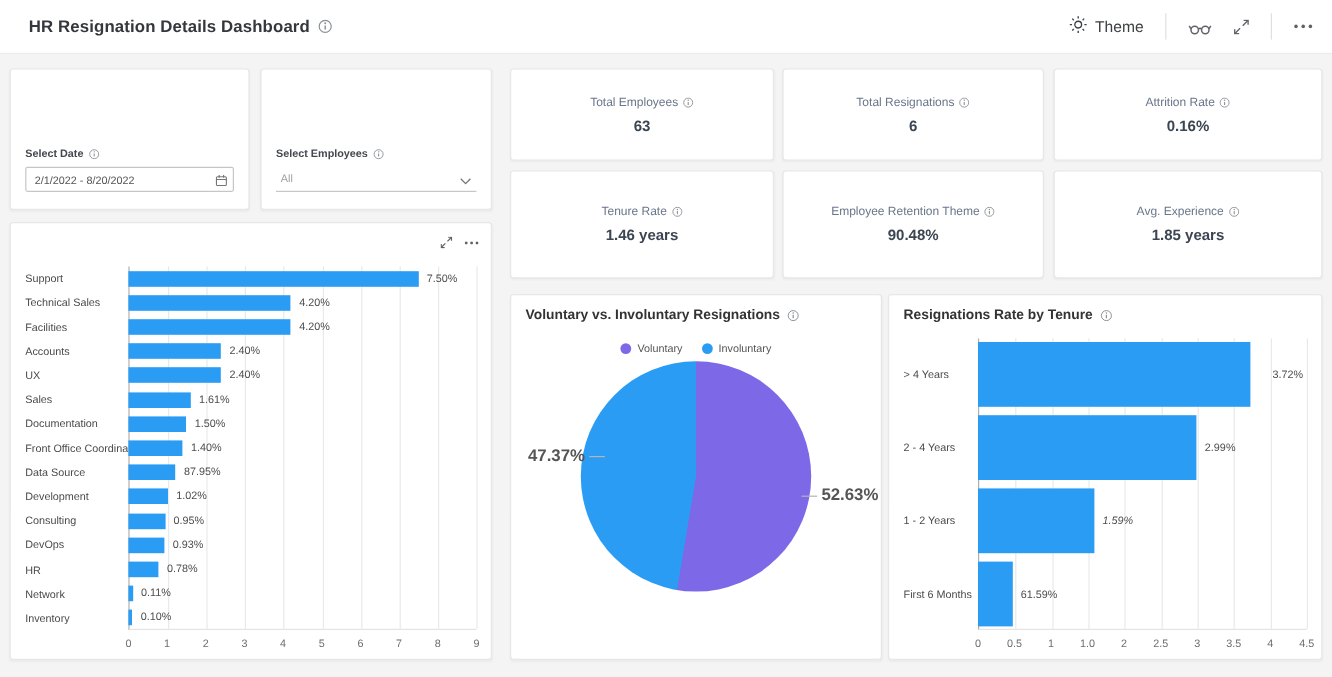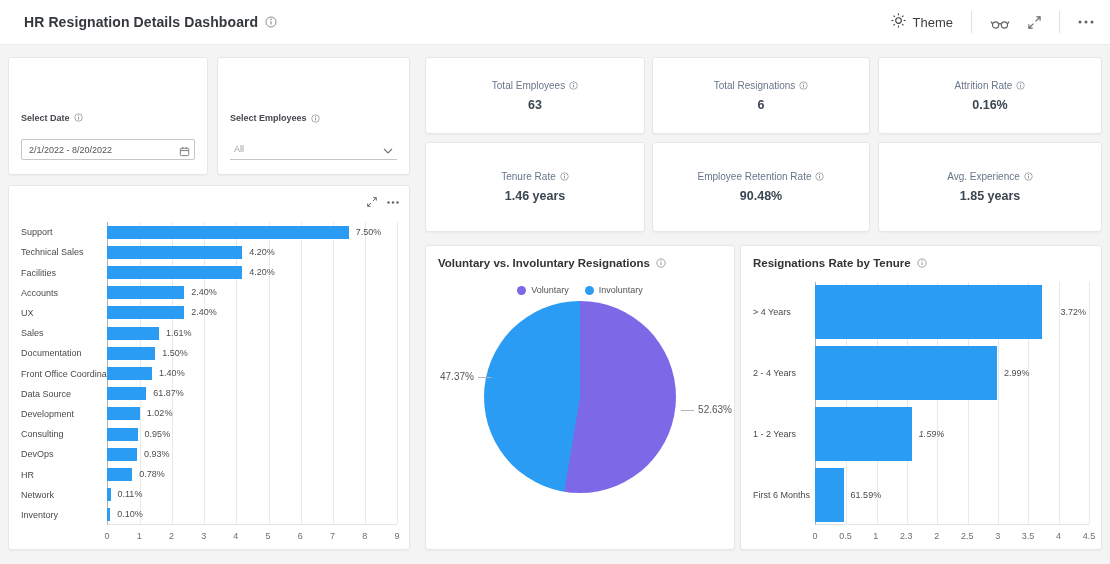--- a/index.html
+++ b/index.html
@@ -20,21 +20,21 @@
   .theme-btn { display:flex; align-items:center; gap:7px; font-size:13px; color:#3c4043; cursor:pointer; }
   .vsep { width:1px; height:22px; background:#e0e0e0; }
   .icon-btn { display:flex; align-items:center; justify-content:center; cursor:pointer; color:#5f6368; }
   
   .card {
     position:absolute; background:#fff; border:1px solid #e7e7e7; border-radius:3px;
     box-shadow:0 1px 2px rgba(0,0,0,.04);
   }
   
   .fcard { display:flex; flex-direction:column; justify-content:flex-end; padding:10px 12px 14px; }
-  .flabel { font-size:9px; font-weight:700; color:#44484d; display:flex; align-items:center; gap:4px; margin-bottom:16px; }
+  .flabel { font-size:9px; font-weight:700; color:#44484d; display:flex; align-items:center; gap:4px; margin-bottom:6px; }
   .dateinput { position:relative; }
   .dateinput input {
     width:100%; height:21px; border:1px solid #c6c6c6; border-radius:2px;
     font-size:9px; color:#555; padding:0 20px 0 7px; outline:none;
     font-family:"Liberation Sans","DejaVu Sans",sans-serif;
   }
   .dateinput .cal { position:absolute; right:5px; top:4px; color:#757575; }
   .ddl {
     height:21px; border-bottom:1px solid #c6c6c6; display:flex; align-items:center;
     font-size:9px; color:#9aa0a6; padding:0 4px; position:relative; cursor:pointer;
@@ -60,21 +60,21 @@
   .axislayer { position:absolute; left:var(--labw); right:0; bottom:0; height:14px; }
   .tick { position:absolute; bottom:0; transform:translateX(-50%); font-size:9px; color:#6e6e6e; }
   #dept-chart { --labw:86px; --barh:13px; }
   #tenure-chart { --labw:62px; --barh:54px; }
   
   .legend { display:flex; justify-content:center; gap:16px; margin-top:16px; }
   .litem { display:flex; align-items:center; gap:5px; font-size:9px; color:#555; cursor:pointer; }
   .ldot { width:9px; height:9px; border-radius:50%; display:inline-block; }
   .pie-area { position:relative; height:228px; margin-top:6px; }
   .pie { width:192px; height:192px; border-radius:50%; margin:4px auto 0; }
-  .plab { position:absolute; font-size:10px; color:#555; white-space:nowrap; }
+  .plab { position:absolute; font-size:14px; color:#555; white-space:nowrap;font-weight:bold; }
   .plab-left { left:14px; top:70px; }
   .plab-left::after { content:""; display:inline-block; width:13px; height:1px; background:#b5b5b5; vertical-align:middle; margin-left:4px; }
   .plab-right { right:2px; top:103px; }
   .plab-right::before { content:""; display:inline-block; width:13px; height:1px; background:#b5b5b5; vertical-align:middle; margin-right:4px; }
 </style>
 </head>
 <body>
 
 <header class="appbar">
   <span class="appbar-title">HR Resignation Details Dashboard</span>
@@ -223,21 +223,21 @@
           <circle cx="6" cy="6" r="5" fill="none" stroke="currentColor" stroke-width="1"></circle>
           <line x1="6" y1="5.2" x2="6" y2="8.6" stroke="currentColor" stroke-width="1.2"></line>
           <circle cx="6" cy="3.4" r=".8" fill="currentColor"></circle>
         </svg>
       </span>
     </div>
   <div class="kpi-value">1.46 years</div>
 </div>
 <div class="card kpi" style="left:652px;top:142px;width:218px;height:90px;">
   <div class="kpi-label">
-      <span>Employee Retention Rate</span>
+      <span>Employee Retention Theme</span>
       <span class="info-ic" style="margin-left:0">
         <svg width="9" height="9" viewBox="0 0 12 12">
           <circle cx="6" cy="6" r="5" fill="none" stroke="currentColor" stroke-width="1"></circle>
           <line x1="6" y1="5.2" x2="6" y2="8.6" stroke="currentColor" stroke-width="1.2"></line>
           <circle cx="6" cy="3.4" r=".8" fill="currentColor"></circle>
         </svg>
       </span>
     </div>
   <div class="kpi-value">90.48%</div>
 </div>
@@ -339,21 +339,21 @@
           <span class="blab">Front Office Coordinator</span>
           <div class="btrack">
             <div class="bbar" style="width: 15.5556%; background: rgb(43, 156, 243);"></div>
             <span class="bval" style="left: calc(15.5556% + 7px);">1.40%</span>
           </div>
         </div>
         <div class="brow">
           <span class="blab">Data Source</span>
           <div class="btrack">
             <div class="bbar" style="width: 13.5556%; background: rgb(43, 156, 243);"></div>
-            <span class="bval" style="left: calc(13.5556% + 7px);">61.87%</span>
+            <span class="bval" style="left: calc(13.5556% + 7px);">87.95%</span>
           </div>
         </div>
         <div class="brow">
           <span class="blab">Development</span>
           <div class="btrack">
             <div class="bbar" style="width: 11.3333%; background: rgb(43, 156, 243);"></div>
             <span class="bval" style="left: calc(11.3333% + 7px);">1.02%</span>
           </div>
         </div>
         <div class="brow">
@@ -485,21 +485,21 @@
           <div class="btrack">
             <div class="bbar" style="width: 10.4444%; background: rgb(43, 156, 243);"></div>
             <span class="bval" style="left: calc(10.4444% + 7px);">61.59%</span>
           </div>
         </div>
       </div>
     <div class="axislayer">
         <span class="tick" style="left: 0%;">0</span>
         <span class="tick" style="left: 11.1111%;">0.5</span>
         <span class="tick" style="left: 22.2222%;">1</span>
-        <span class="tick" style="left: 33.3333%;">2.3</span>
+        <span class="tick" style="left: 33.3333%;">1.0</span>
         <span class="tick" style="left: 44.4444%;">2</span>
         <span class="tick" style="left: 55.5556%;">2.5</span>
         <span class="tick" style="left: 66.6667%;">3</span>
         <span class="tick" style="left: 77.7778%;">3.5</span>
         <span class="tick" style="left: 88.8889%;">4</span>
         <span class="tick" style="left: 100%;">4.5</span>
       </div>
   </div>
 </div>
 

